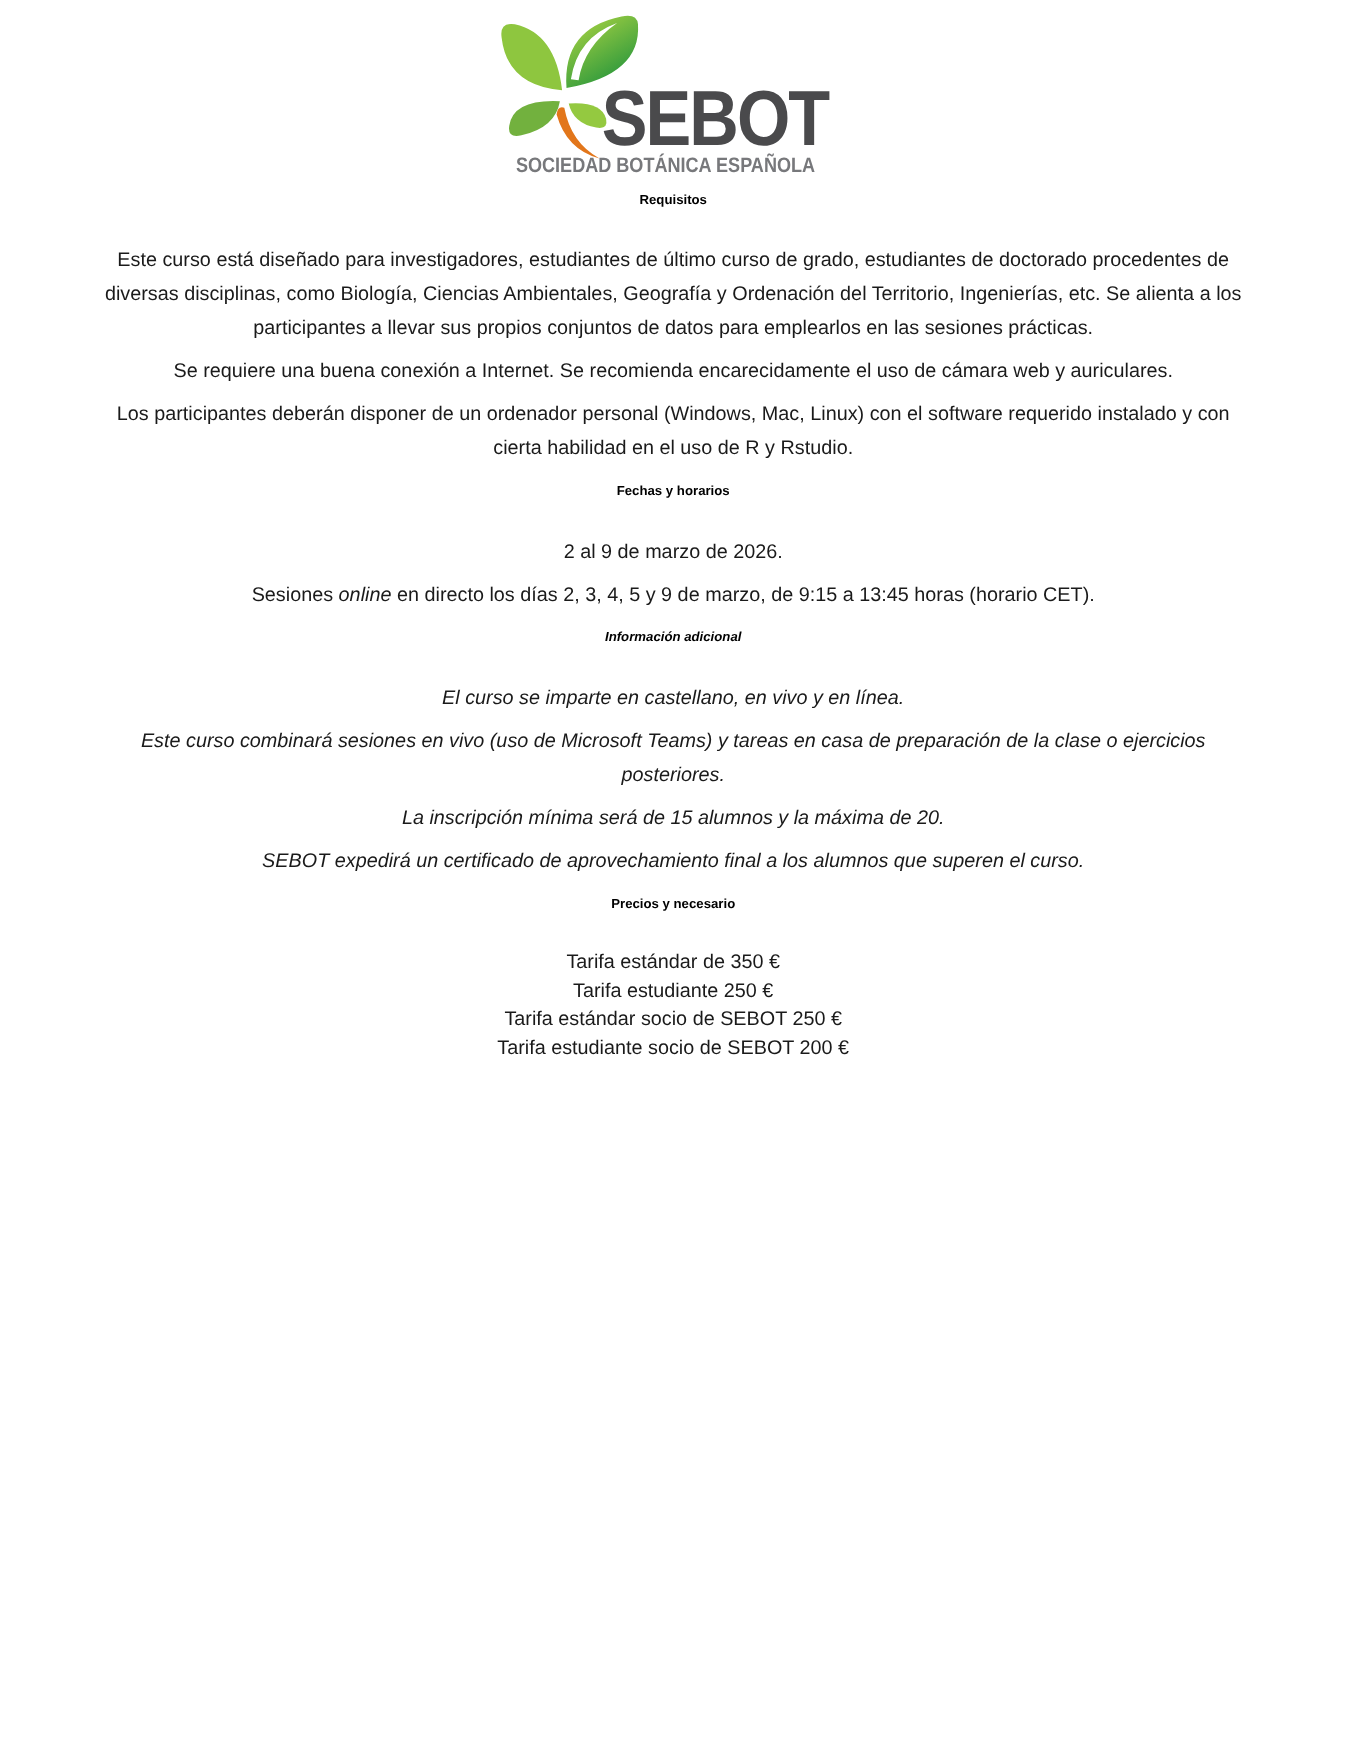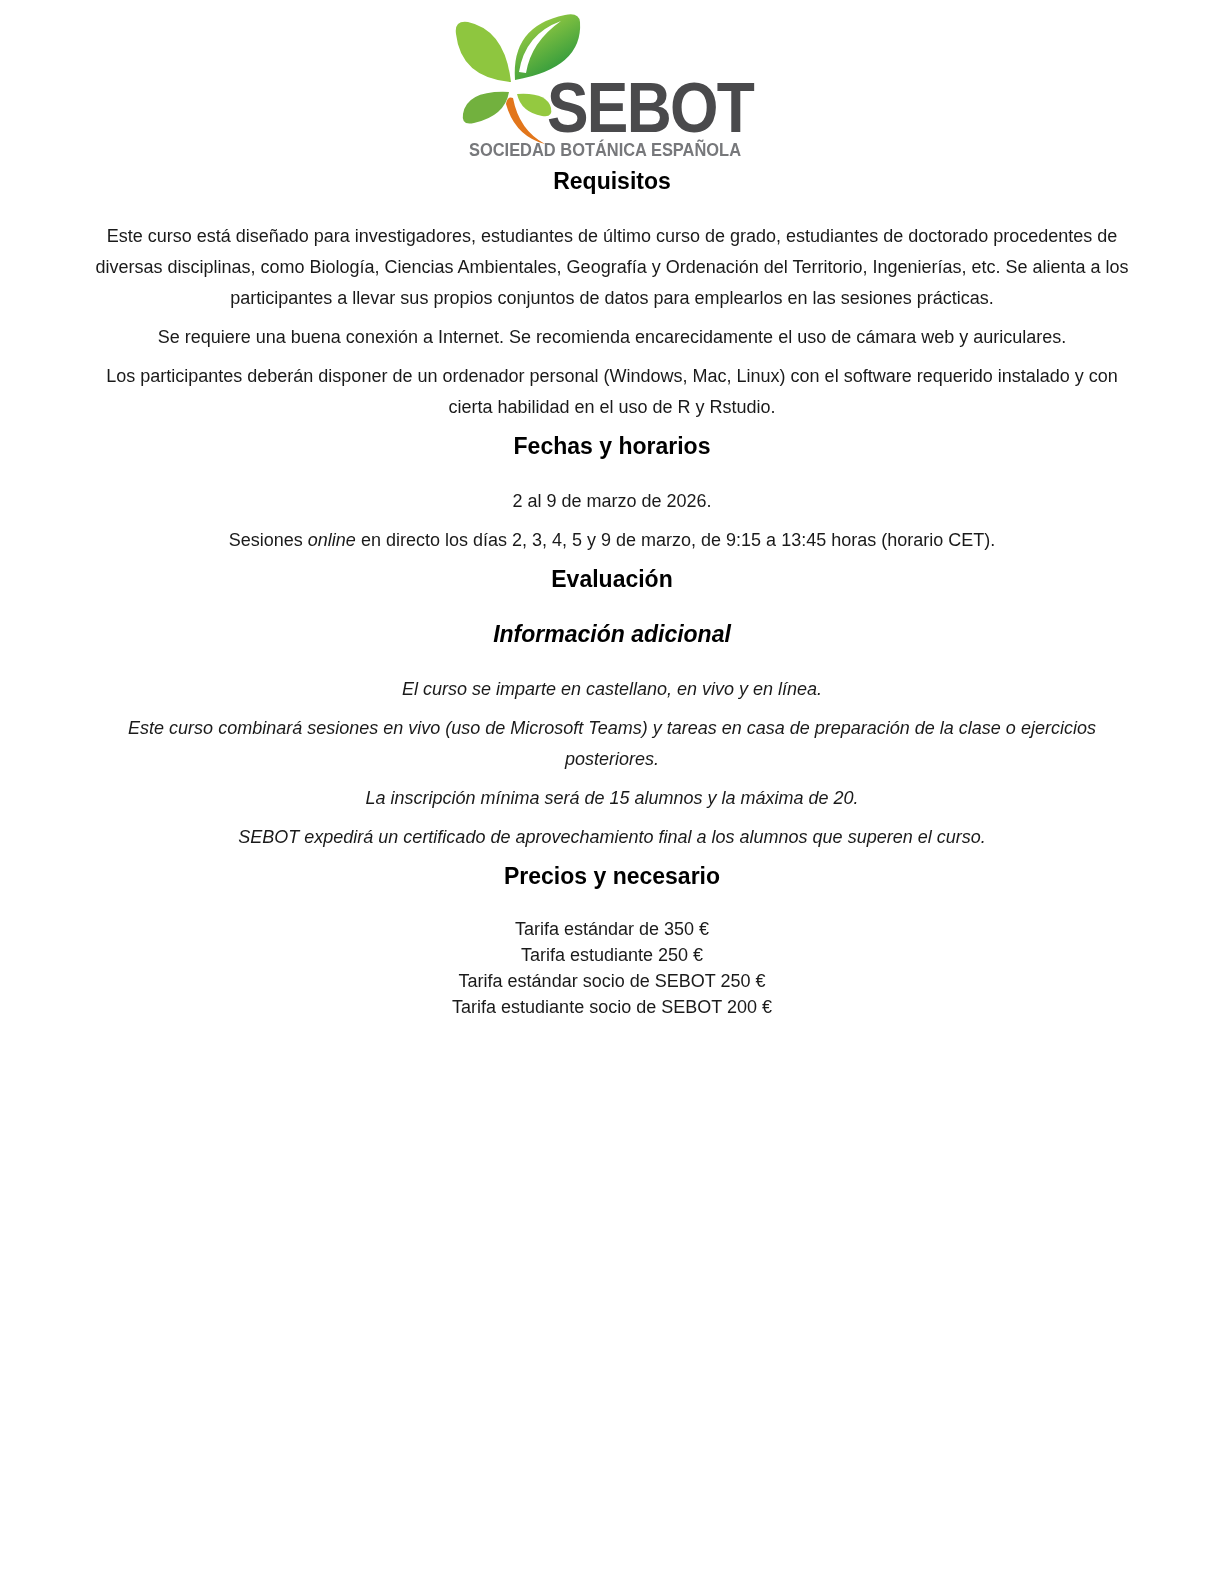--- a/index.html
+++ b/index.html
@@ -26,21 +26,21 @@
   .content {
     width: 1056px;
     margin: 0 auto;
     text-align: center;
     font-size: 18px;
     line-height: 31px;
     color: #1a1a1a;
   }
   .content section { margin: 0; }
   .hd {
-    font-size: 23px;
+    font-size: 12px;
     line-height: 31px;
     font-weight: bold;
     color: #000000;
     margin: 0 0 24px 0;
   }
   .content p {
     margin: 0 0 8px 0;
   }
   .sec-requisitos   { margin-top: 54px; }
   .sec-fechas       { margin-top: 26px; }
@@ -90,21 +90,20 @@
       <p>Los participantes deberán disponer de un ordenador personal (Windows, Mac, Linux) con el software requerido instalado y con cierta habilidad en el uso de R y Rstudio.</p>
     </section>
 
     <section class="sec-fechas">
       <h2 class="hd">Fechas y horarios</h2>
       <p>2 al 9 de marzo de 2026.</p>
       <p><span>Sesiones </span><em>online</em><span> en directo los días 2, 3, 4, 5 y 9 de marzo, de 9:15 a 13:45 horas (horario CET).</span></p>
     </section>
 
     <section class="sec-evaluacion">
-      <h2 class="hd">Evaluación</h2>
     </section>
 
     <section class="sec-informacion">
       <h2 class="hd">Información adicional</h2>
       <p>El curso se imparte en castellano, en vivo y en línea.</p>
       <p>Este curso combinará sesiones en vivo (uso de Microsoft Teams) y tareas en casa de preparación de la clase o ejercicios posteriores.</p>
       <p>La inscripción mínima será de 15 alumnos y la máxima de 20.</p>
       <p>SEBOT expedirá un certificado de aprovechamiento final a los alumnos que superen el curso.</p>
     </section>
 

